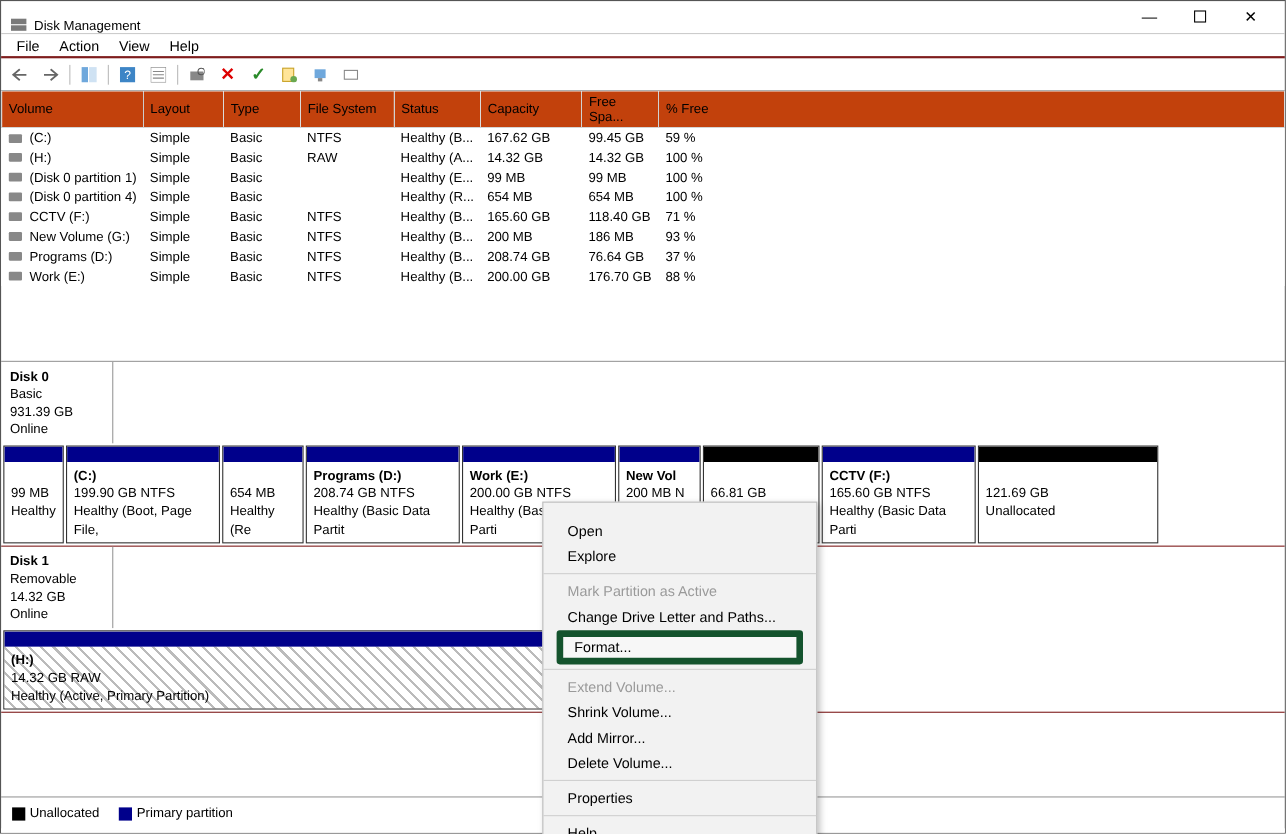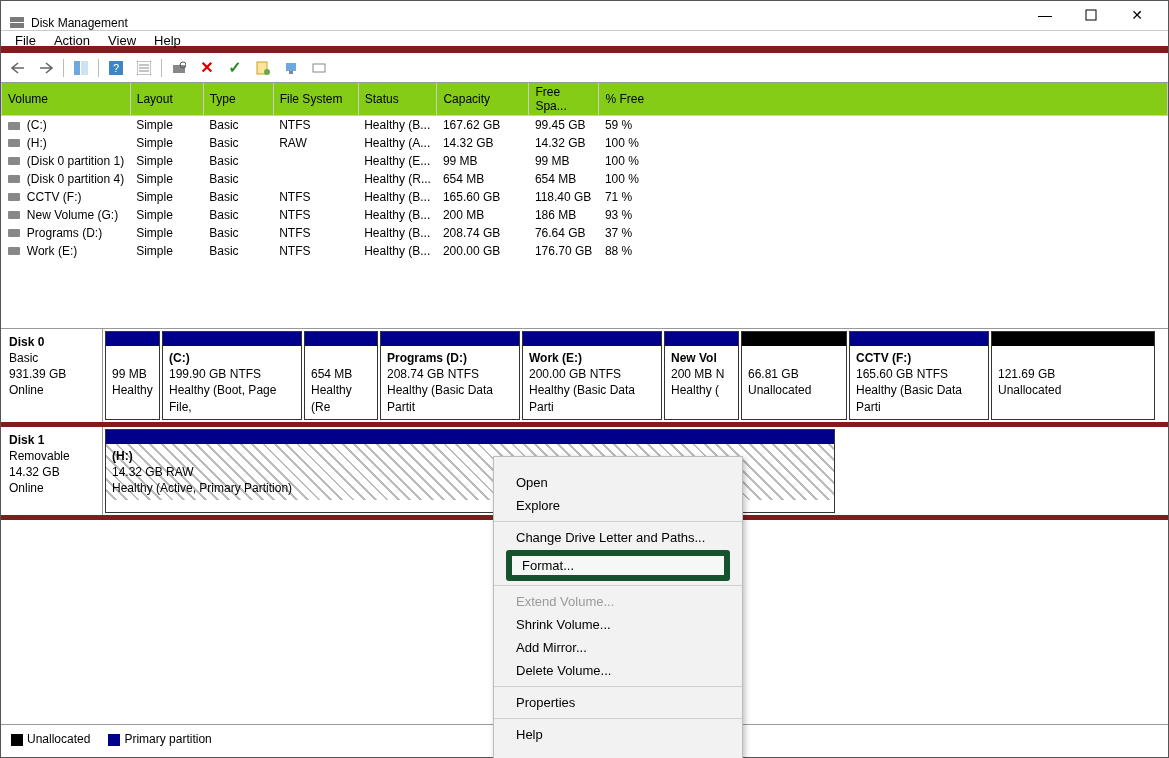--- a/index.html
+++ b/index.html
@@ -2,32 +2,32 @@
 <html><head>
 <meta charset="utf-8">
 <style>
   * { box-sizing: border-box; font-family: "Segoe UI", Tahoma, sans-serif; }
   body { margin:0; background:#fff; color:#000; font-size:12px; overflow:hidden;}
   .window { width:1169px; height:758px; border:1px solid #555; display:flex; flex-direction:column;}
   .titlebar { height:30px; display:flex; align-items:flex-end; padding:0 8px; border-bottom:1px solid #ccc;}
   .titlebar .appicn { width:16px; height:16px; margin-right:6px; display:flex; align-items:center; justify-content:center;}
   .titlebar .right { margin-left:auto; display:flex;}
   .winbtn { width:46px; height:30px; display:flex; align-items:center; justify-content:center; font-size:14px;}
-  .menubar { height:22px; display:flex; align-items:flex-start; padding:0 6px; gap:2px; border-bottom:7px solid #7f1d1d;}
+  .menubar { height:22px; display:flex; align-items:center; padding:0 6px; gap:2px; border-bottom:2px solid #7f1d1d;}
   .menu-item { padding:2px 8px; font-size:13px;}
   .toolbar { height:30px; display:flex; align-items:center; gap:6px; padding:0 6px; border-bottom:1px solid #999;}
   .tb-btn { width:22px; height:22px; display:flex; align-items:center; justify-content:center; border:1px solid transparent; border-radius:2px; font-size:14px;}
   .tb-sep { width:1px; height:18px; background:#bbb;}
   .volumes-pane { border-bottom:1px solid #999; height:246px; overflow:hidden;}
   table.vol { border-collapse:collapse; width:100%; background:#fff;}
-  table.vol th { text-align:left; font-weight:normal; background:#84cc16; border:1px solid #ccc; border-top:none; padding:2px 6px; height:20px; position:relative;}
+  table.vol th { text-align:left; font-weight:normal; background:#c2410c; border:1px solid #ccc; border-top:none; padding:2px 6px; height:20px; position:relative;}
   table.vol td { padding:1px 6px; white-space:nowrap; height:18px;}
   .drive-icon{ display:inline-block; width:12px; height:8px; background:#888; border-radius:1px; margin-right:4px; vertical-align:middle;}
   .disk-pane { flex:1; overflow:auto; border-bottom:1px solid #999;}
-  .disk-row { display:flex; border-bottom:5px solid #7f1d1d; min-height:93px;}
+  .disk-row { display:flex; border-bottom:1px solid #7f1d1d; min-height:93px;flex-direction:column;}
   .disk-label { width:102px; padding:6px 8px; border-right:1px solid #999; font-size:12px; display:flex; flex-direction:column; gap:2px;}
   .disk-label .dicn{ width:14px; height:10px; background:#777; margin-bottom:2px;}
   .parts { flex:1; display:flex; gap:2px; padding:2px;}
   .part { border:1px solid #333; display:flex; flex-direction:column; overflow:hidden; font-size:12px;}
   .part .bar { height:14px; background:#00008b;}
   .part.unalloc .bar { background:#000;}
   .part .pinfo { padding:4px 6px; line-height:1.35; overflow:hidden;}
   .pname { font-weight:bold; }
   .hatched { background: repeating-linear-gradient(45deg,#fff,#fff 6px,#bbb 6px,#bbb 8px);}
   .legend { height:28px; display:flex; align-items:center; gap:18px; padding:0 10px; font-size:12px;}
@@ -337,20 +337,21 @@
     <span><span class="lg-swatch" style="background:#000"></span><span>Unallocated</span></span>
     <span><span class="lg-swatch" style="background:#00008b"></span><span>Primary partition</span></span>
   </div>
   <div class="statusbar"></div>
 </div>
 
 <div class="context-menu">
   <div class="cm-item">Open</div>
   <div class="cm-item">Explore</div>
   <div class="cm-sep"></div>
+  <div class="cm-item disabled">Mark Partition as Active</div>
   <div class="cm-item">Change Drive Letter and Paths...</div>
   <div class="cm-item highlight">Format...</div>
   <div class="cm-sep"></div>
   <div class="cm-item disabled">Extend Volume...</div>
   <div class="cm-item">Shrink Volume...</div>
   <div class="cm-item">Add Mirror...</div>
   <div class="cm-item">Delete Volume...</div>
   <div class="cm-sep"></div>
   <div class="cm-item">Properties</div>
   <div class="cm-sep"></div>

